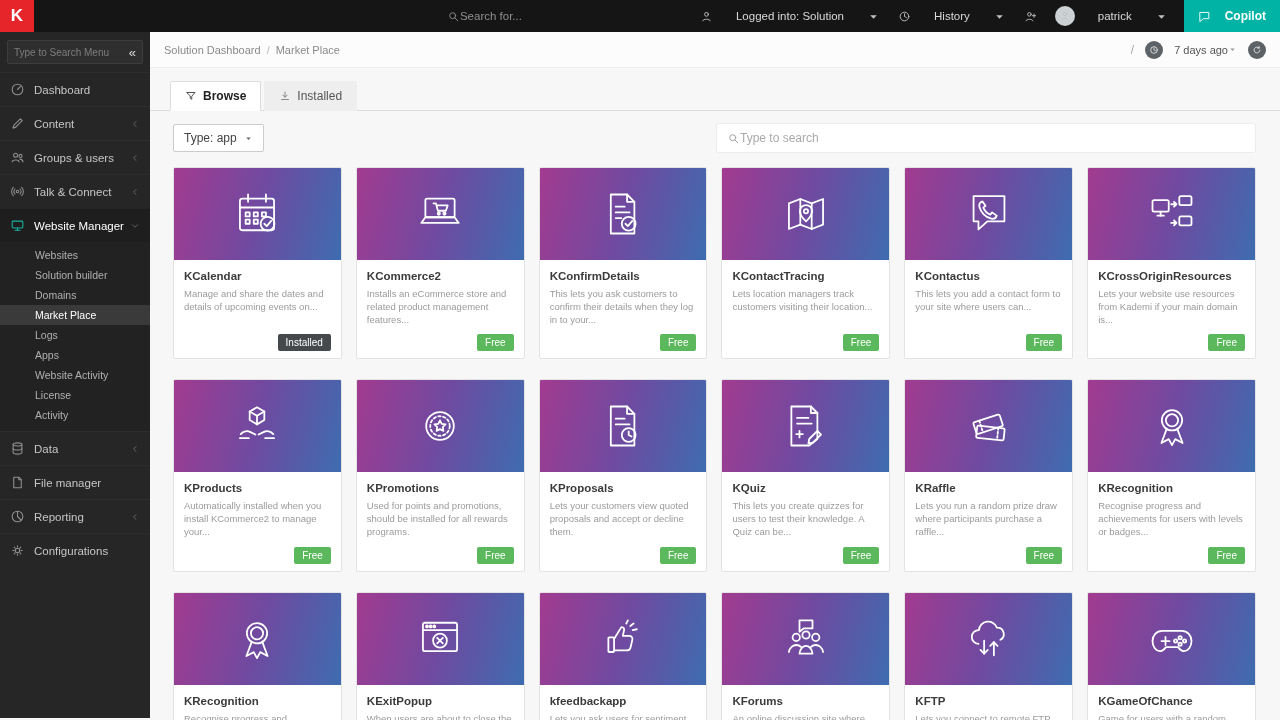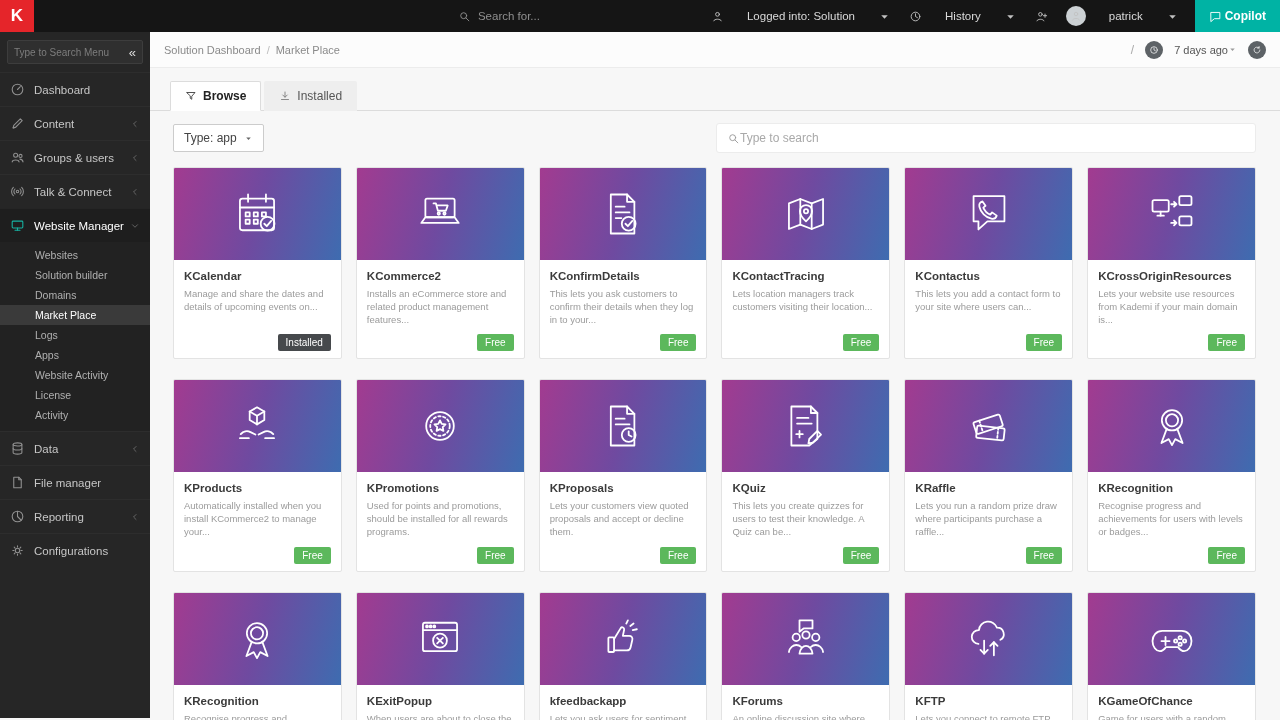--- a/index.html
+++ b/index.html
@@ -10,33 +10,33 @@
     font-family:"Liberation Sans",sans-serif}
   .icon{display:inline-flex}
   .icon svg{width:100%;height:100%;fill:none;stroke:currentColor;stroke-width:1.7;
     stroke-linecap:round;stroke-linejoin:round;display:block}
 
   
   .topbar{position:absolute;top:0;left:0;right:0;height:32px;background:#151515;
     display:flex;align-items:center;z-index:30}
   .logo{width:34px;height:32px;background:#e5252a;color:#fff;font-weight:bold;
     font-size:17px;display:flex;align-items:center;justify-content:center;cursor:pointer}
-  .tb-search{margin-left:auto;display:flex;align-items:center;gap:7px;width:235px;color:#8f8f8f}
+  .tb-search{margin-left:auto;display:flex;align-items:center;width:235px;color:#8f8f8f}
   .tb-search .icon{width:13px;height:13px}
   .tb-search input{background:transparent;border:none;outline:none;color:#ccc;font-size:11.5px;width:190px}
   .tb-search input::placeholder{color:#8f8f8f}
   .tb-item{display:flex;align-items:center;gap:23px;color:#d9d9d9;font-size:11.5px;
     margin-left:18px;cursor:pointer;white-space:nowrap}
   .tb-item .icon{width:13px;height:13px;color:#c2c2c2}
   .caret{width:9px;height:9px;color:#9a9a9a}
   .avatar{width:20px;height:20px;border-radius:50%;background:#ccd1d4;color:#6d7377;
     display:flex;align-items:center;justify-content:center}
   .avatar .icon{width:12px;height:12px}
   .copilot{margin-left:16px;height:32px;background:var(--copilot);color:#fff;display:flex;
-    align-items:center;gap:3px;padding:0 14px;font-size:12px;font-weight:bold;cursor:pointer}
+    align-items:center;gap:14px;padding:0 14px;font-size:12px;font-weight:bold;cursor:pointer}
   .copilot .icon{width:13px;height:13px;color:#fff}
 
   
   .sidebar{position:absolute;top:32px;left:0;width:150px;bottom:2px;background:#262626;overflow:hidden;z-index:20}
   .side-search{margin:8px 7px;height:24px;background:#2f2f2f;border:1px solid #3d3d3d;
     border-radius:2px;display:flex;align-items:center;padding:0 6px}
   .side-search input{flex:1;min-width:0;background:transparent;border:none;outline:none;
     font-size:10px;color:#bbb}
   .side-search input::placeholder{color:#7d7d7d}
   .collapse{color:#dedede;font-size:13px;cursor:pointer;padding-left:4px;line-height:1}

